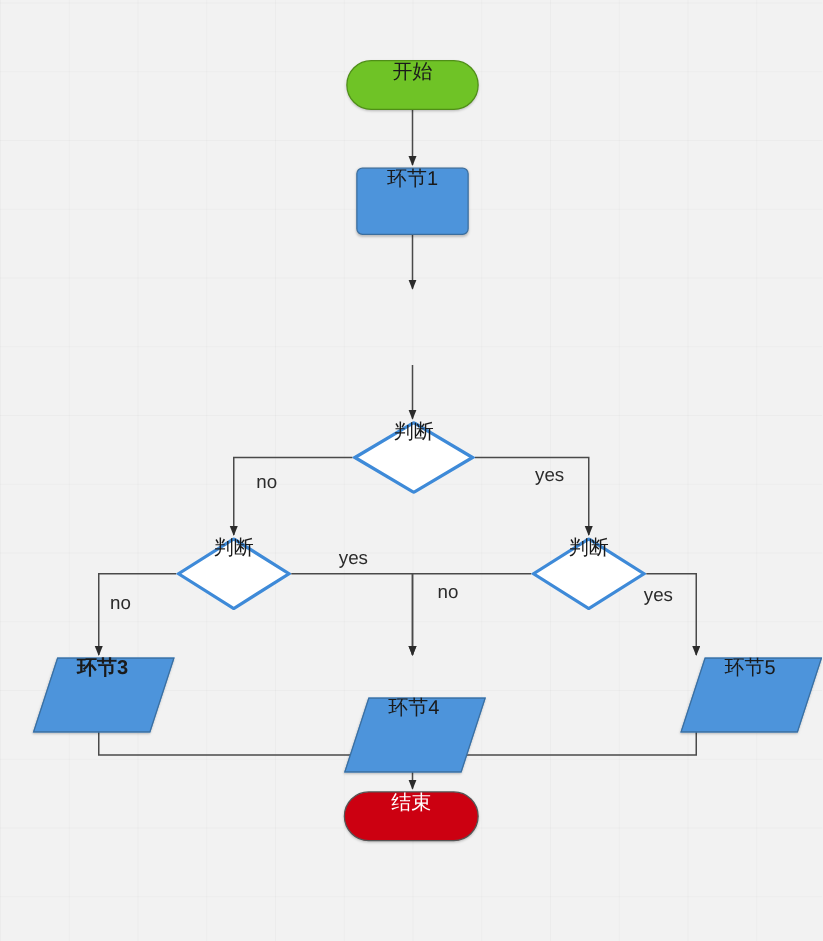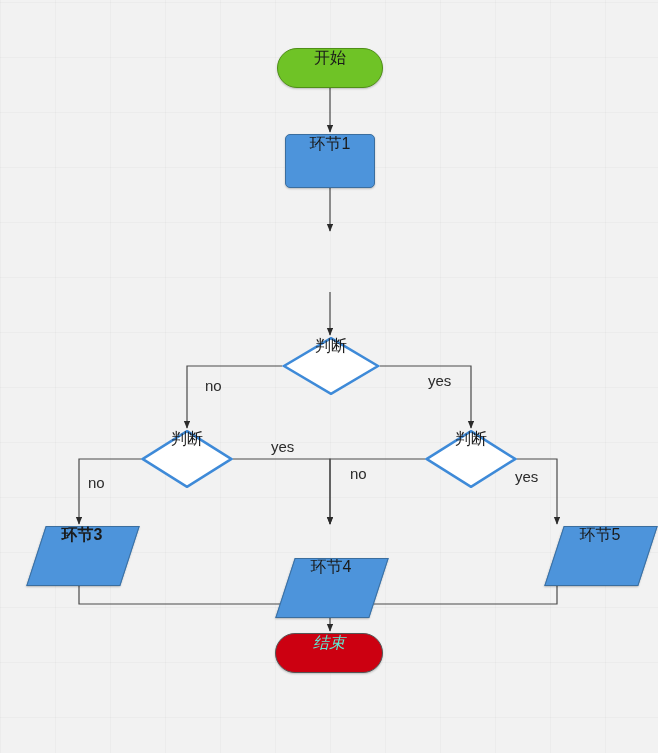--- a/index.html
+++ b/index.html
@@ -155,17 +155,17 @@
   <div class="node node-data" style="left: 285px; top: 526px; width: 92px; height: 58px; color: rgb(26, 26, 26); margin-top: 32px;">
     <span class="skewbox" style="background: rgb(77, 148, 219); border-color: rgb(59, 110, 158);"></span>
     <span class="label">环节4</span>
   </div>
 
   <div class="node node-data" style="left: 554px; top: 526px; width: 92px; height: 58px; color: rgb(26, 26, 26);">
     <span class="skewbox" style="background: rgb(77, 148, 219); border-color: rgb(59, 110, 158);"></span>
     <span class="label">环节5</span>
   </div>
 
-  <div class="node node-terminal" style="left: 275px; top: 633px; width: 108px; height: 40px; color: #5eead4; background: rgb(204, 0, 17); border-color: rgb(85, 85, 85); border-radius: 20px; font-style: italic;">
+  <div class="node node-terminal" style="left: 275px; top: 633px; width: 108px; height: 40px; color: #ffffff; background: rgb(204, 0, 17); border-color: rgb(85, 85, 85); border-radius: 20px;">
     <span class="label">结束</span>
   </div>
 
 </div>
 
 </body></html>

